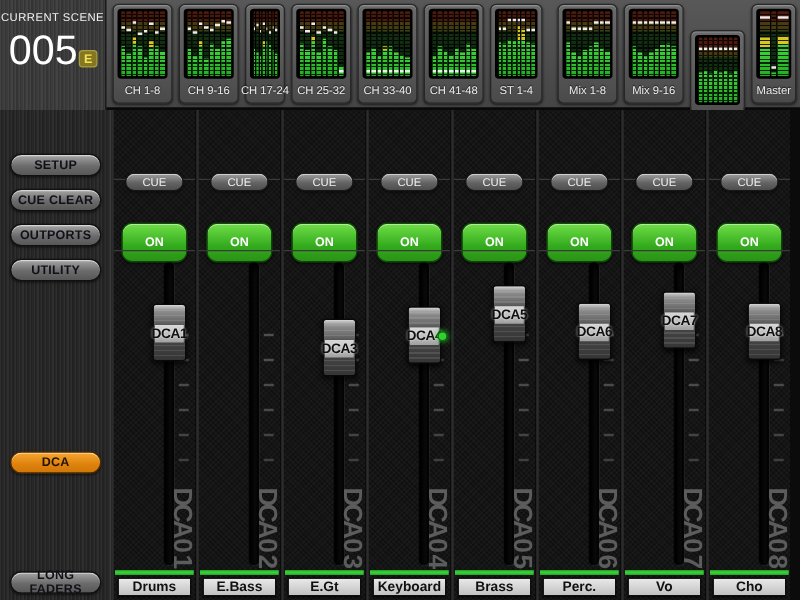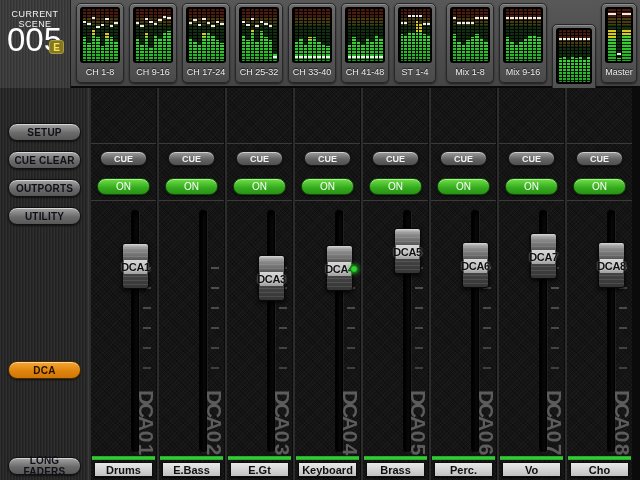--- a/index.html
+++ b/index.html
@@ -46,26 +46,26 @@
   .sb-dca{top:273px;background:linear-gradient(#f7a732,#dd820c 60%,#cf7607);color:#221200;border-color:#4a2a00;}
   .sb-long{top:369px;}
 
   .strips{flex:1;display:flex;gap:3px;padding-left:2px;background:#0b0b0b;}
   .strip{position:relative;flex:none;width:65px;height:392px;background-color:#151515;
     background-image:repeating-linear-gradient(135deg,rgba(255,255,255,.022) 0 1px,transparent 1px 3px),
                      repeating-linear-gradient(45deg,rgba(0,0,0,.28) 0 1px,transparent 1px 3px);
     box-shadow:-2px 0 0 #2c2c2c;}
   .sdiv{position:absolute;left:0;right:0;height:1px;background:#3a3a3a;}
   .d1{top:55px;} .d2{top:112px;}
-  .cue{position:absolute;left:9px;top:63px;width:47px;height:15px;border-radius:8px;border:1px solid #161616;
-    background:linear-gradient(#a0a0a0,#646464 55%,#4e4e4e);color:#f2f2f2;font-size:9px;font-weight:bold;
+  .cue{position:absolute;left:9px;top:50px;width:47px;height:15px;border-radius:8px;border:1px solid #161616;
+    background:linear-gradient(#a0a0a0,#646464 55%,#4e4e4e);color:#f2f2f2;font-size:9px;font-weight:normal;
     display:flex;align-items:center;justify-content:center;padding:0;cursor:pointer;
     box-shadow:inset 0 1px 0 rgba(255,255,255,.5),0 1px 2px rgba(0,0,0,.55);}
-  .on{position:absolute;left:6px;top:90px;width:53px;height:17px;border-radius:9px;border:1px solid #0f4a08;
-    background:linear-gradient(#70df48,#33aa1d 60%,#2a9216);color:#fff;font-size:10px;font-weight:normal;
+  .on{position:absolute;left:6px;top:90px;width:53px;height:32px;border-radius:9px;border:1px solid #0f4a08;
+    background:linear-gradient(#70df48,#33aa1d 60%,#2a9216);color:#fff;font-size:10px;font-weight:bold;
     display:flex;align-items:center;justify-content:center;padding:0;cursor:pointer;
     box-shadow:inset 0 1px 0 rgba(255,255,255,.45),0 1px 2px rgba(0,0,0,.55);}
   .track{position:absolute;left:41px;top:122px;width:7px;height:242px;border-radius:4px;
     background:linear-gradient(90deg,#000 0,#0d0d0d 70%,#000);
     box-shadow:inset 0 4px 6px #000,1px 1px 0 rgba(255,255,255,.05),-1px 0 0 rgba(0,0,0,.9);}
   .ticks{position:absolute;left:52px;top:179px;width:8px;height:2px;background:#4e4e4e;
     box-shadow:0 20px 0 #4e4e4e,0 40px 0 #4a4a4a,0 60px 0 #484848,0 80px 0 #434343,0 100px 0 #3e3e3e;}
   .knob{position:absolute;left:31px;width:27px;height:46px;border:1px solid #090909;border-radius:3px;
     background-image:repeating-linear-gradient(to bottom,rgba(255,255,255,.10) 0 1px,rgba(0,0,0,0) 1px 4px),
       linear-gradient(to bottom,#d2d2d2 0%,#909090 10%,#6c6c6c 28%,#4c4c4c 40%,#424242 72%,#353535 100%);
@@ -185,21 +185,21 @@
             </div>
             <div class="bar">
               <div class="lit" style="height: 58%;"></div>
               <div class="seg"></div>
               <div class="peak" style="bottom: 80%;"></div>
             </div>
           </div>
     <div class="mlabel">CH 9-16</div>
   </div>
 
-  <div class="mblock" style="width: 48px; justify-content: flex-end;">
+  <div class="mblock" style="width: 32px; justify-content: flex-end;">
     <div class="mscreen">
             <div class="bar">
               <div class="lit" style="height: 44%;"></div>
               <div class="seg"></div>
               <div class="peak" style="bottom: 72%;"></div>
             </div>
             <div class="bar">
               <div class="lit" style="height: 36%;"></div>
               <div class="seg"></div>
               <div class="peak" style="bottom: 76%;"></div>

